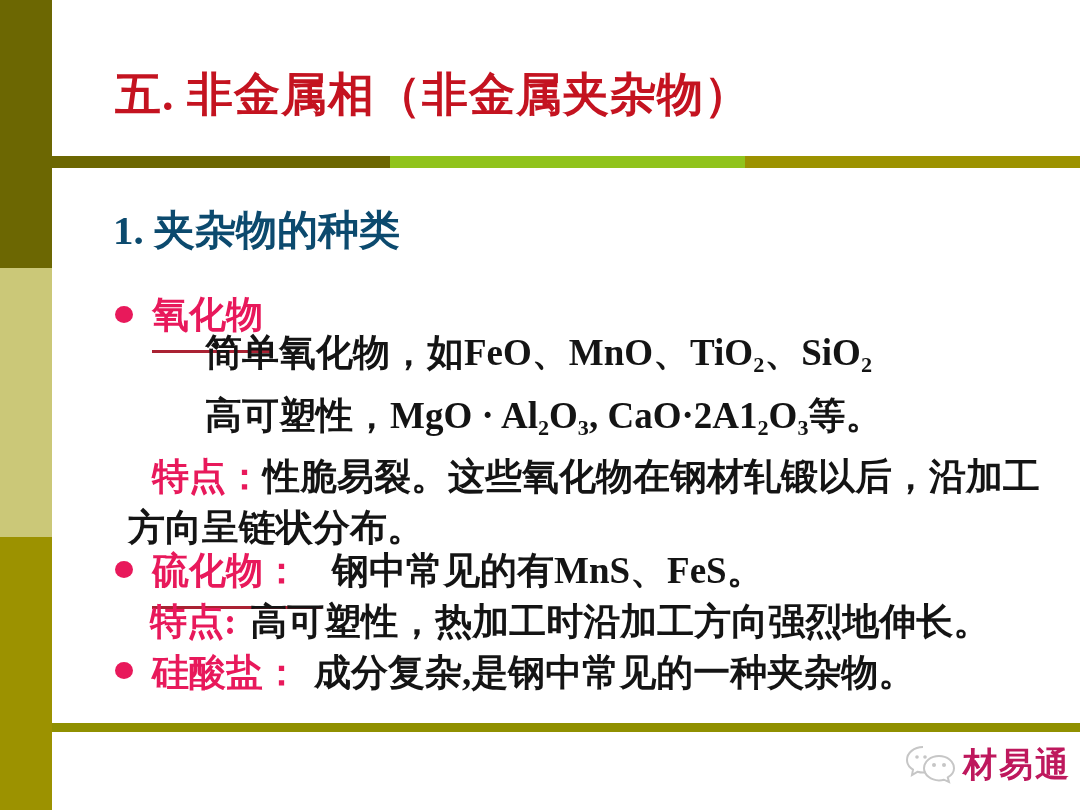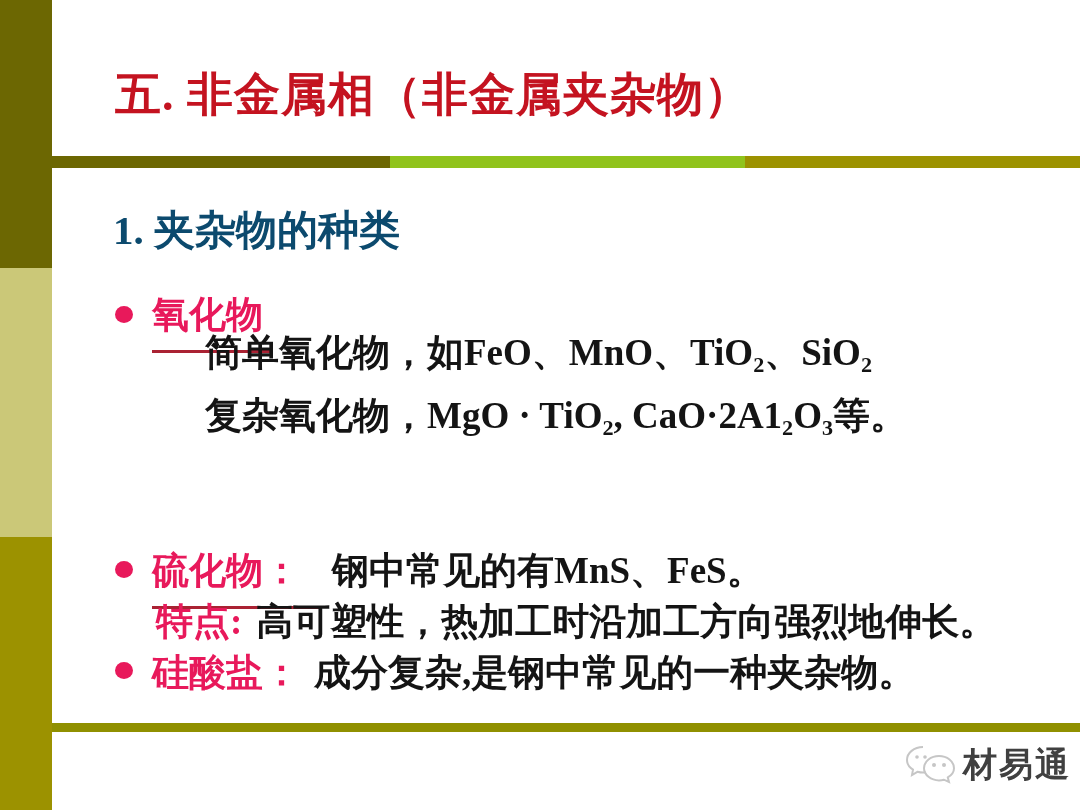--- a/index.html
+++ b/index.html
@@ -44,21 +44,21 @@
   .gap-lg{display:inline-block;margin-left:10px;text-align:right;}
   .gap-md{display:inline-block;margin-left:14px;}
 
   
   .bottom-rule{position:absolute;left:52px;top:723px;width:1028px;height:9px;background:#909000;}
   .watermark{
     position:absolute;left:903px;top:742px;display:flex;align-items:center;
     color:#C6C6C6;
   }
   .watermark .brand{
-    font-size:34px;font-weight:bold;color:#404040;margin-left:6px;
+    font-size:34px;font-weight:bold;color:#be185d;margin-left:6px;
     font-family:"Liberation Sans","DejaVu Sans",sans-serif;letter-spacing:2px;
   }
 </style>
 </head>
 <body>
 
 <div id="slide">
 
   <div class="sidebar">
     <div class="band-top"></div>
@@ -75,29 +75,32 @@
   </div>
 
   <div class="heading">1. 夹杂物的种类</div>
 
   <span class="dot" style="left:115px;top:306px;"></span>
   <div class="line" style="left:152px;top:290px;">
     <span class="crimson u-line" style="padding-right:10px;">氧化物</span>
   </div>
 
   <div class="line" style="left:205px;top:328px;">简单氧化物，如FeO、MnO、TiO₂、SiO₂</div>
-  <div class="line" style="left:205px;top:391px;">复杂氧化物，MgO · TiO₂, CaO·2A1₂O₃等。</div>
+  <div class="line" style="left:205px;top:391px;">高可塑性，MgO · Al₂O₃, CaO·2A1₂O₃等。</div>
 
+  <div class="para">
+    <span class="crimson">特点：</span><span>性脆易裂。这些氧化物在钢材轧锻以后，沿加工方向呈链状分布。</span>
+  </div>
 
   <span class="dot" style="left:115px;top:561px;"></span>
   <div class="line" style="left:152px;top:546px;">
     <span class="crimson u-line" style="padding-right:22px;">硫化物：</span><span class="gap-lg">钢中常见的有MnS、FeS。</span>
   </div>
 
-  <div class="line" style="left:156px;top:597px;">
+  <div class="line" style="left:150px;top:597px;">
     <span class="crimson">特点:</span><span class="gap-md">高可塑性，热加工时沿加工方向强烈地伸长。</span>
   </div>
 
   <span class="dot" style="left:115px;top:662px;"></span>
   <div class="line" style="left:152px;top:648px;">
     <span class="crimson">硅酸盐：</span><span class="gap-md">成分复杂,是钢中常见的一种夹杂物。</span>
   </div>
 
   <div class="bottom-rule"></div>
   <div class="watermark">

